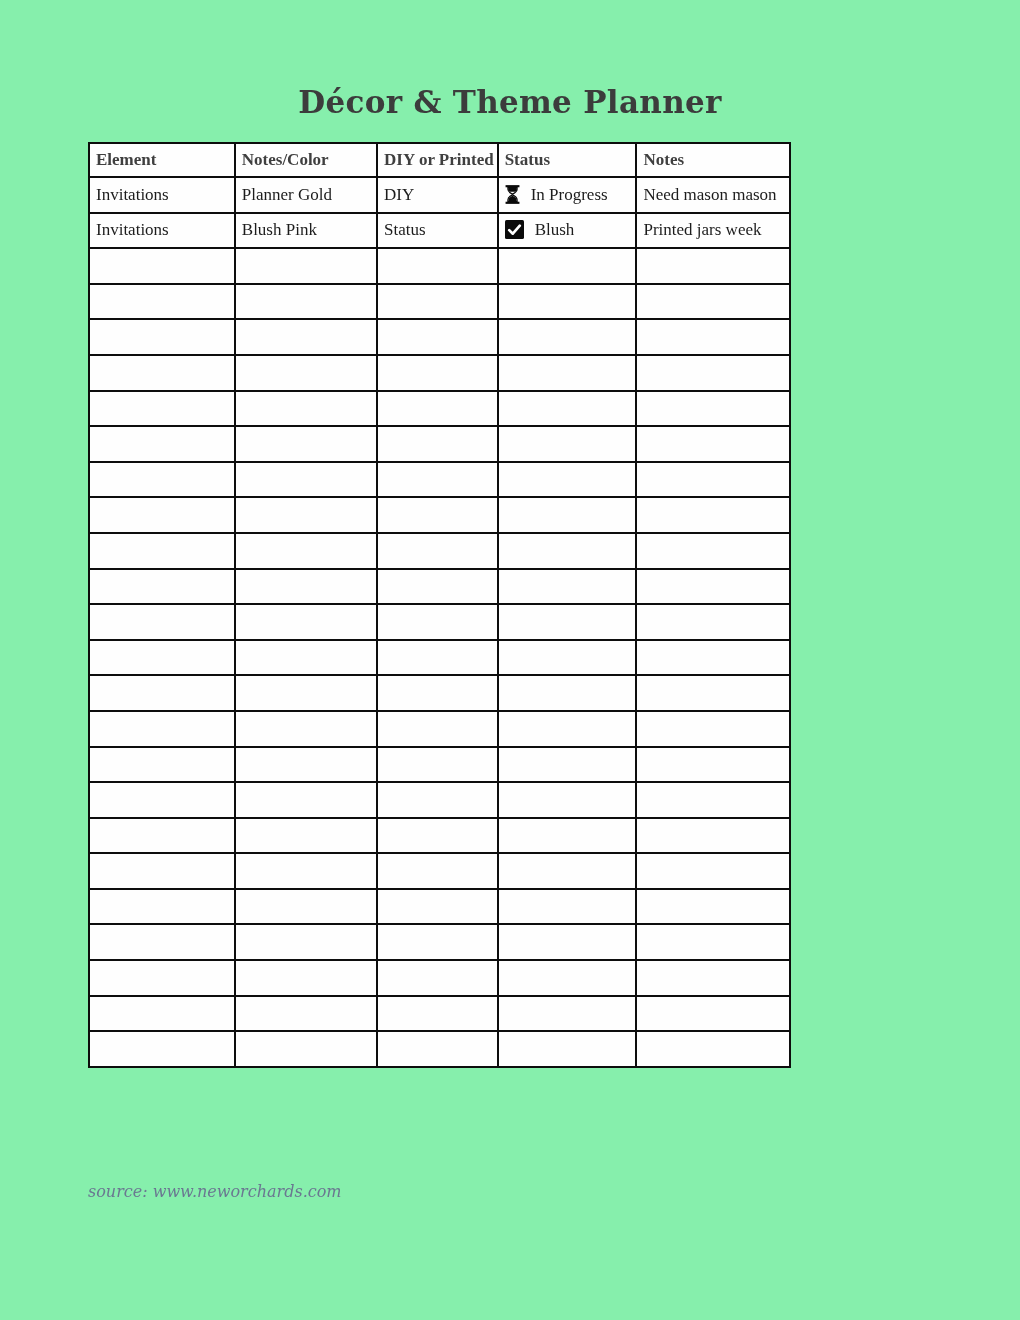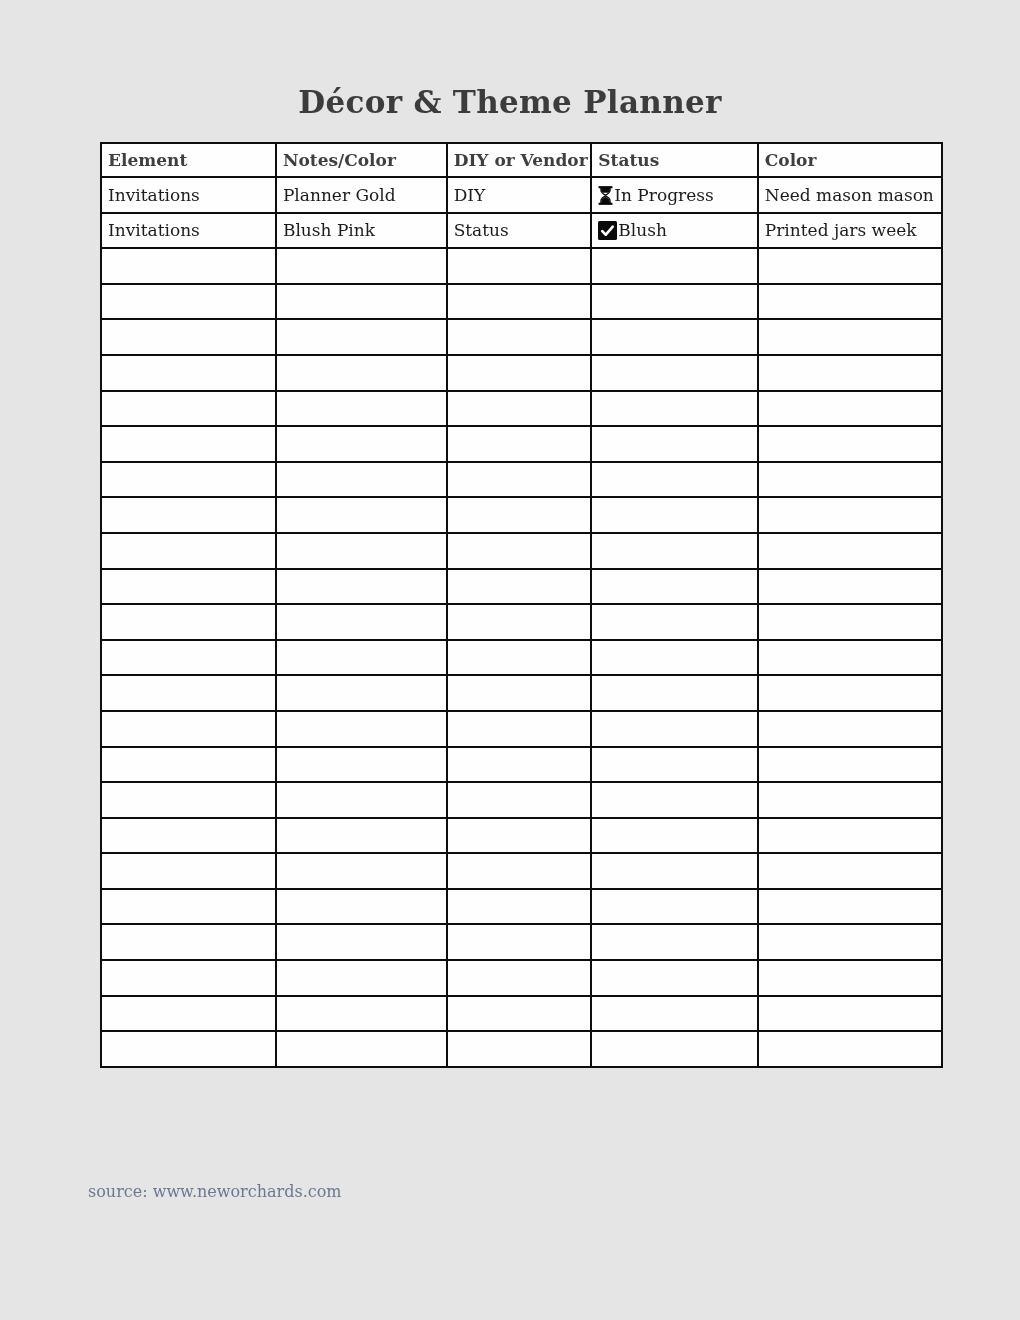--- a/index.html
+++ b/index.html
@@ -9,43 +9,44 @@
     height: 1320px;
     background: #fdfdfd;
     font-family: "DejaVu Serif", "Liberation Serif", serif;
     position: relative;
     overflow: hidden;
   }
 
   .page {
     position: absolute;
     inset: 0;
-    background: #e5e5e5;
+    background: #86efac;
   }
 
   .page-title {
     position: absolute;
     top: 84px;
     left: 0;
     width: 100%;
     text-align: center;
     font-size: 31px;
     font-weight: 700;
     color: #3c3c3c;
     letter-spacing: 0.3px;
   }
 
   table.planner-table {
     position: absolute;
-    left: 100px;
+    left: 88px;
     top: 142px;
-    width: 843px;
+    width: 703px;
     border-collapse: collapse;
     table-layout: fixed;
     background: #fefefe;
+    font-family: Liberation Serif, serif;
   }
 
   .planner-table th,
   .planner-table td {
     border: 2px solid #0d0d0d;
     padding: 0 6px;
     font-size: 17px;
     text-align: left;
     vertical-align: middle;
     white-space: nowrap;
@@ -58,36 +59,37 @@
     color: #3f3f3f;
   }
 
   .planner-table td {
     height: 35.6px;
     color: #1c1c1c;
   }
 
   .status-flex {
     display: flex;
-    align-items: flex-end;
-    gap: 1px;
+    align-items: flex-start;
+    gap: 11px;
   }
 
   .icon-box {
     display: inline-flex;
     align-items: center;
     justify-content: center;
     flex: 0 0 auto;
   }
 
   .source-note {
     position: absolute;
     left: 88px;
     top: 1182px;
     font-size: 16px;
+    font-style: italic;
     color: #6a7891;
   }
 </style>
 </head>
 <body>
 
 <div class="page">
 
   <h1 class="page-title">Décor &amp; Theme Planner</h1>
 
@@ -96,23 +98,23 @@
       <col style="width:20.8%">
       <col style="width:20.3%">
       <col style="width:17.2%">
       <col style="width:19.8%">
       <col style="width:21.9%">
     </colgroup>
     <thead>
       <tr>
         <th>Element</th>
         <th>Notes/Color</th>
-        <th>DIY or Vendor</th>
+        <th>DIY or Printed</th>
         <th>Status</th>
-        <th>Color</th>
+        <th>Notes</th>
       </tr>
     </thead>
     <tbody id="table-body">
       <tr>
         <td>Invitations</td>
         <td>Planner Gold</td>
         <td>DIY</td>
         <td>
           <span class="status-flex">
             <span class="icon-box">

